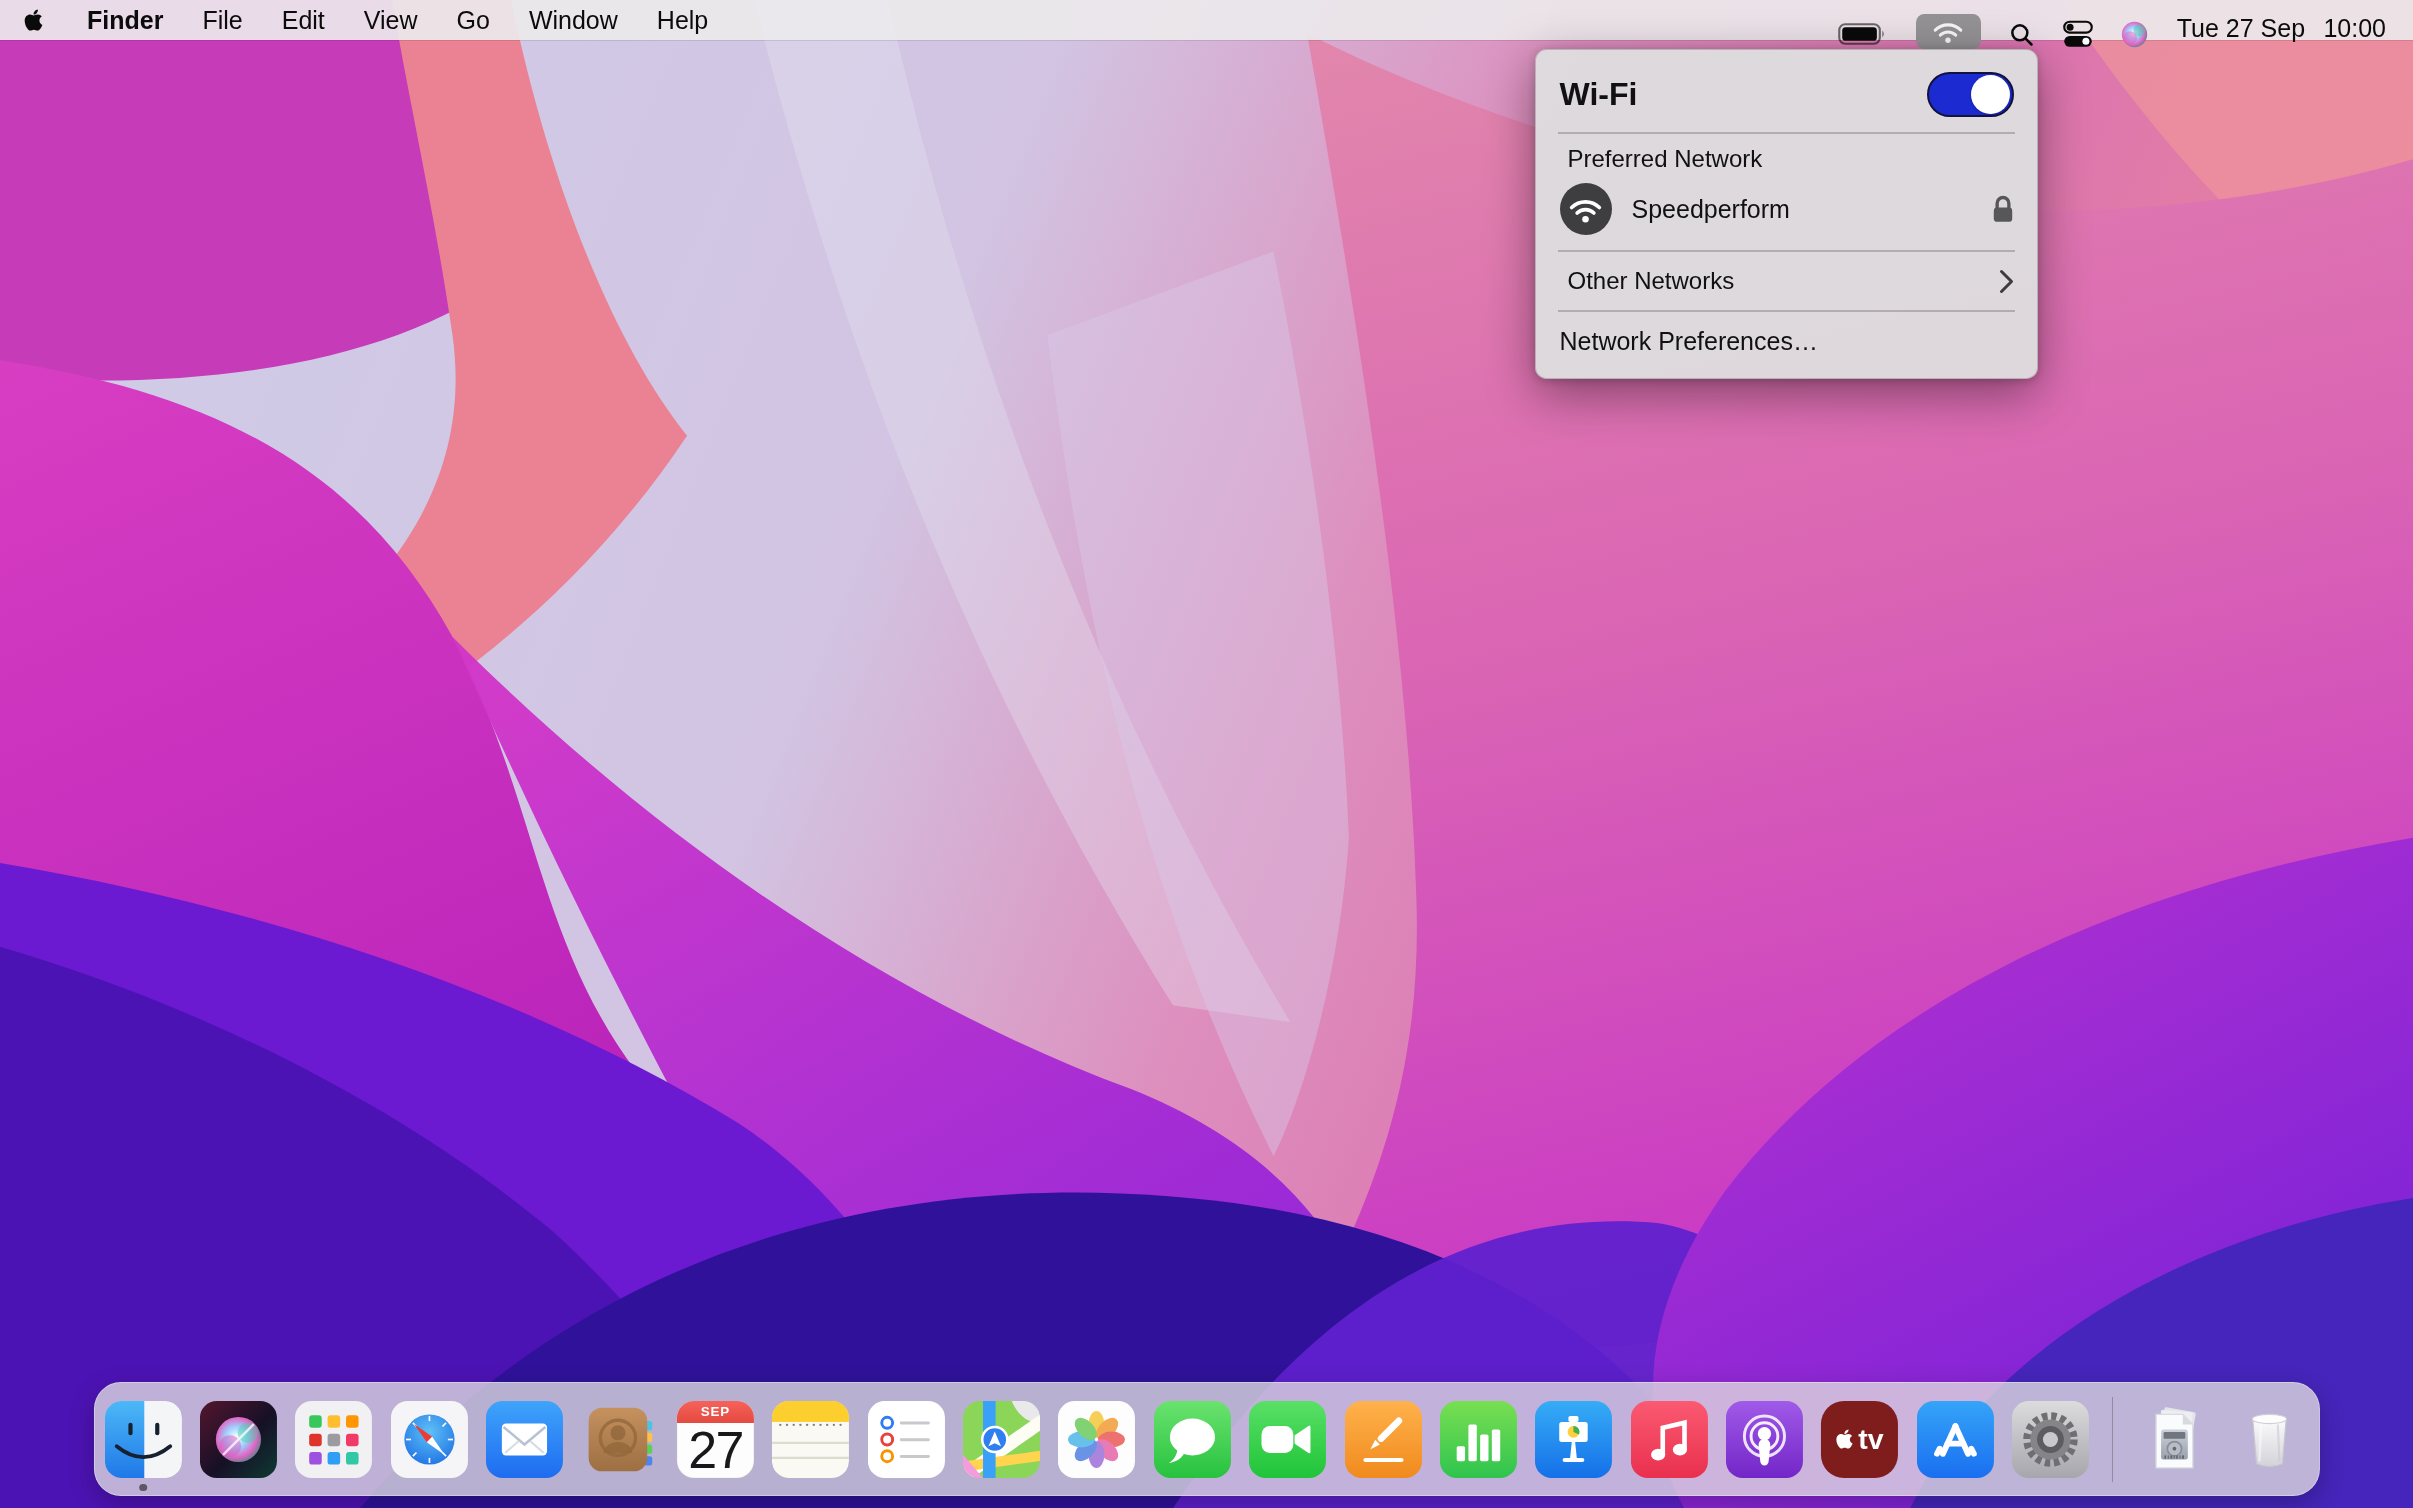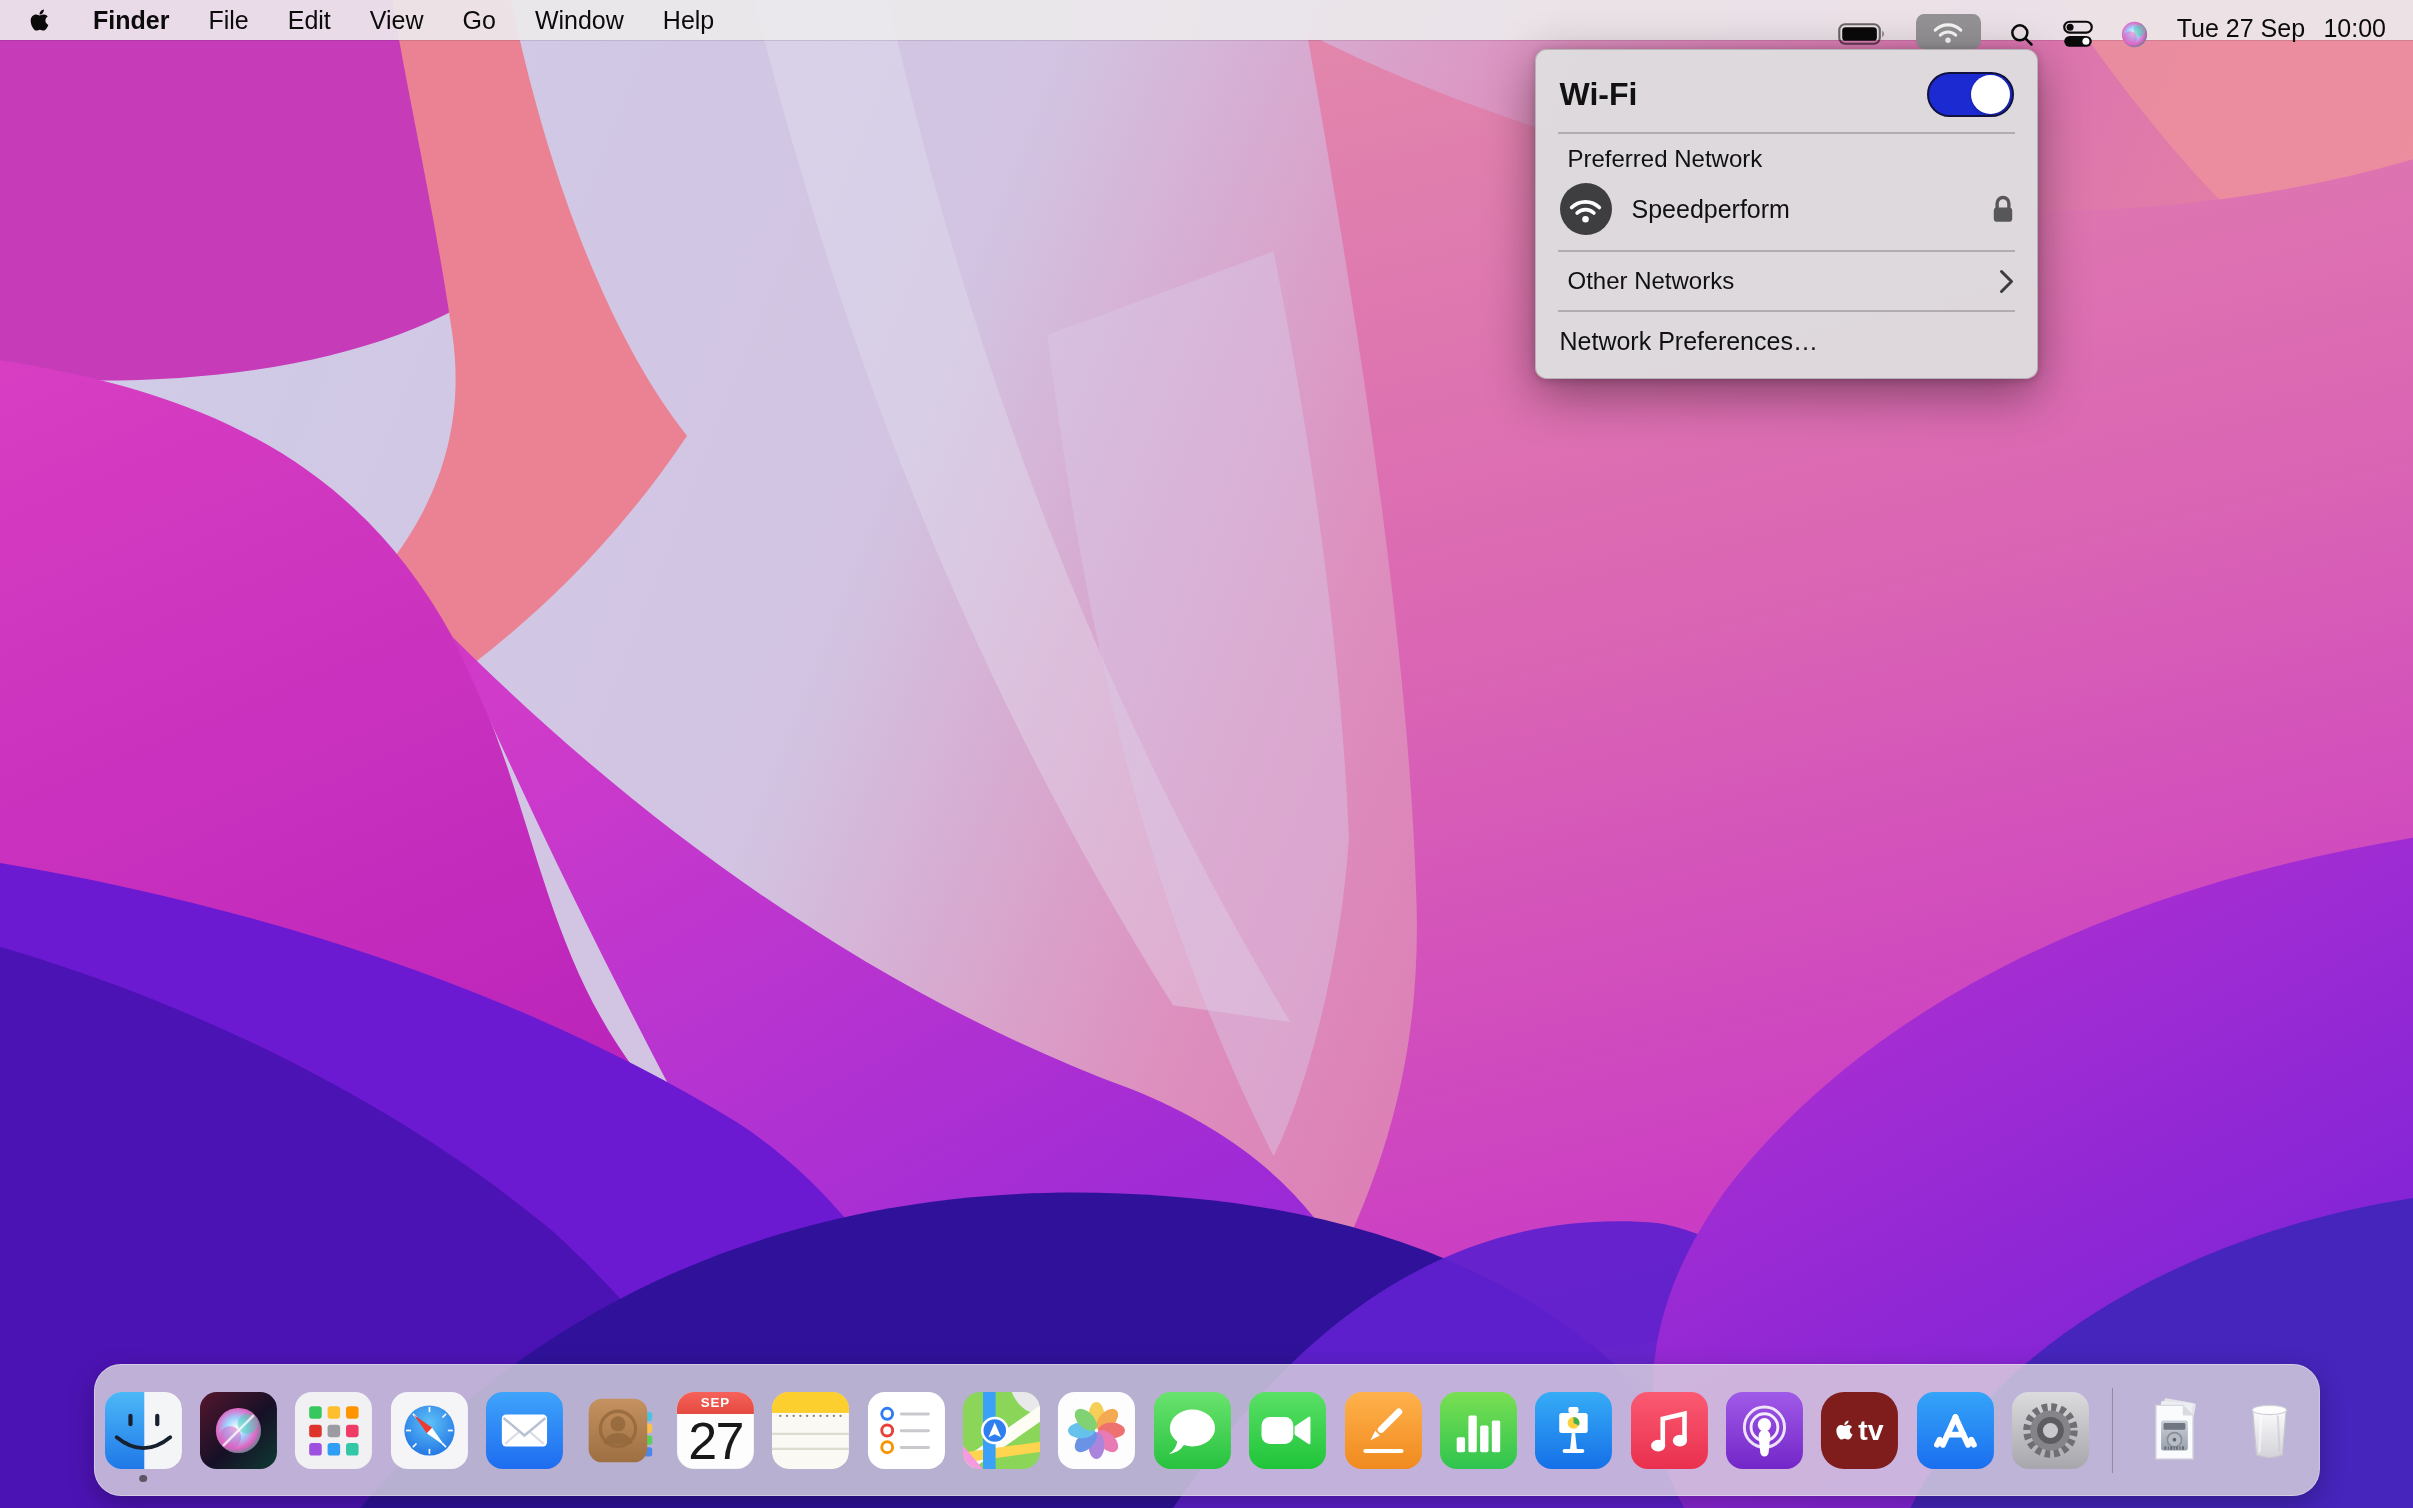--- a/index.html
+++ b/index.html
@@ -4,21 +4,21 @@
 <style>
   html,body{margin:0;padding:0;width:2413px;height:1508px;overflow:hidden;
     font-family:"Liberation Sans",sans-serif;-webkit-font-smoothing:antialiased;}
   #screen{position:relative;width:2413px;height:1508px;overflow:hidden;background:#cfcde8;}
   
   #wallpaper{position:absolute;inset:0;z-index:0;}
   
   #menubar{position:absolute;top:0;left:0;width:100%;height:40px;z-index:30;
     background:rgba(236,233,235,0.92);display:flex;align-items:center;
     justify-content:space-between;box-shadow:0 0.8px 0 rgba(0,0,0,0.12);}
-  .mb-left{display:flex;align-items:flex-start;gap:39px;padding-left:30px;height:100%;}
+  .mb-left{display:flex;align-items:flex-start;gap:39px;padding-left:24px;height:100%;}
   .mb-right{display:flex;gap:28.5px;padding-right:27px;height:100%;margin-top:28px;}
   .mb-item{font-size:25px;color:#0b0b0c;line-height:40px;white-space:nowrap;}
   .mb-item.bold{font-weight:700;}
   .apple-logo{display:flex;align-items:center;margin-right:5px;}
   .status-ic{display:flex;align-items:center;justify-content:center;height:40px;}
   .wifi-hl{background:#949294;border-radius:8.4px;width:65px;height:35px;}
   .clock{font-size:25px;color:#0b0b0c;display:flex;gap:18.4px;white-space:nowrap;}
   
   #wifi-panel{position:absolute;left:1535px;top:49px;width:501px;z-index:40;
     background:rgba(222,220,222,0.97);border-radius:11.7px;
@@ -32,21 +32,21 @@
   .p-text{font-size:25px;font-weight:400;}
   .net-left{display:flex;align-items:center;gap:20px;}
   .net-circle{width:52px;height:52px;border-radius:50%;background:#3e3e41;
     display:flex;align-items:center;justify-content:center;}
   
   .toggle{width:87px;height:45px;border-radius:23.5px;background:#1c2ad2;
     border:2.5px solid #12123e;position:relative;box-sizing:border-box;}
   .knob{position:absolute;top:0.8px;right:1.7px;width:39px;height:39px;border-radius:50%;
     background:#fff;box-shadow:0 0.8px 2.5px rgba(0,0,0,0.35);}
   
-  #dock{position:absolute;left:50%;transform:translateX(-50%);bottom:11.7px;height:132px;
+  #dock{position:absolute;left:50%;transform:translateX(-50%);bottom:11.7px;height:114px;
     z-index:30;background:rgba(223,221,223,0.78);border:0.8px solid rgba(255,255,255,0.35);
     border-radius:27px;display:flex;align-items:center;padding:0 1px;box-sizing:border-box;
     box-shadow:0 8.4px 25px rgba(0,0,0,0.25);}
   .dk{width:77px;height:77px;margin:0 9.2px;position:relative;flex:0 0 auto;}
   .dk svg{display:block;}
   .dock-sep{width:1.7px;height:85px;background:rgba(60,60,60,0.35);margin:0 13.4px;flex:0 0 auto;}
   .run-dot{position:absolute;left:50%;transform:translateX(-50%);bottom:-13.4px;
     width:7.5px;height:7.5px;border-radius:50%;background:rgba(40,40,40,0.65);}
   
   .cal{width:77px;height:77px;border-radius:17px;background:#fdfdfd;overflow:hidden;

